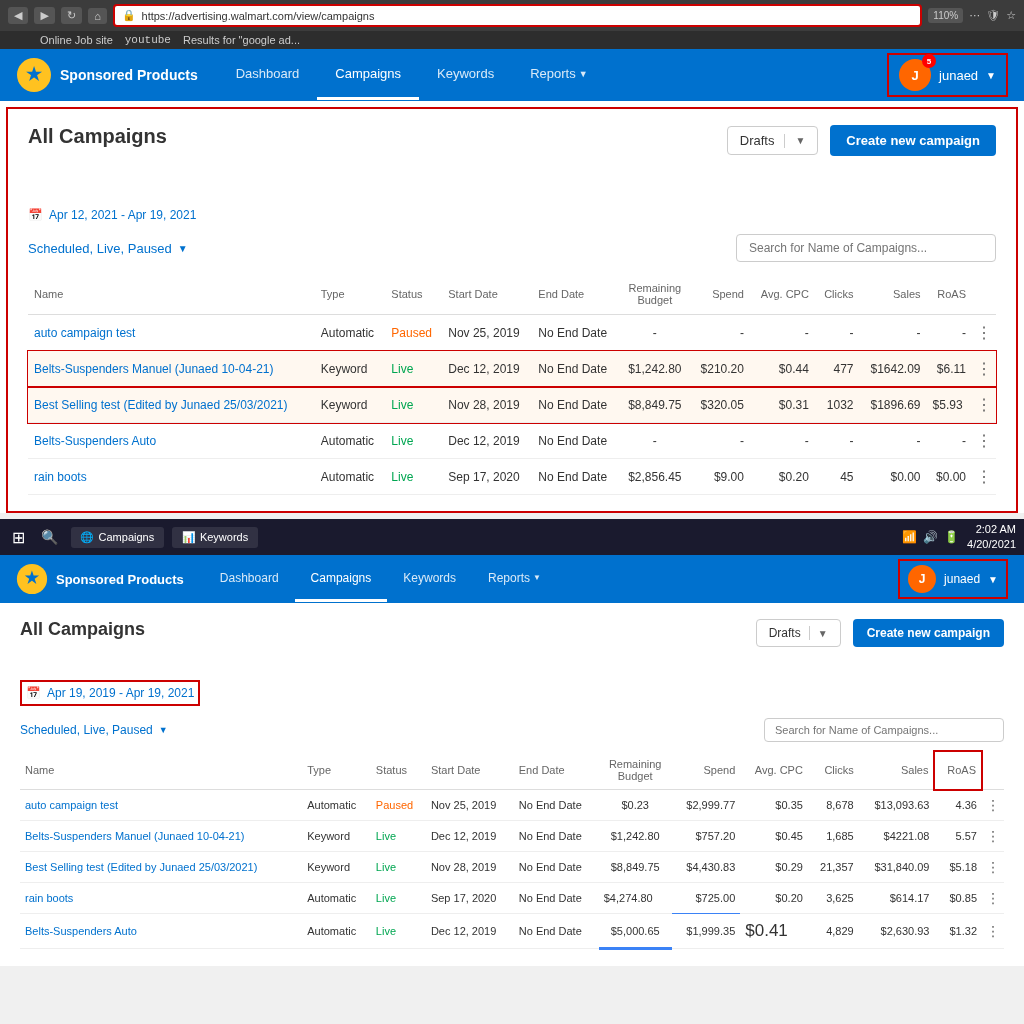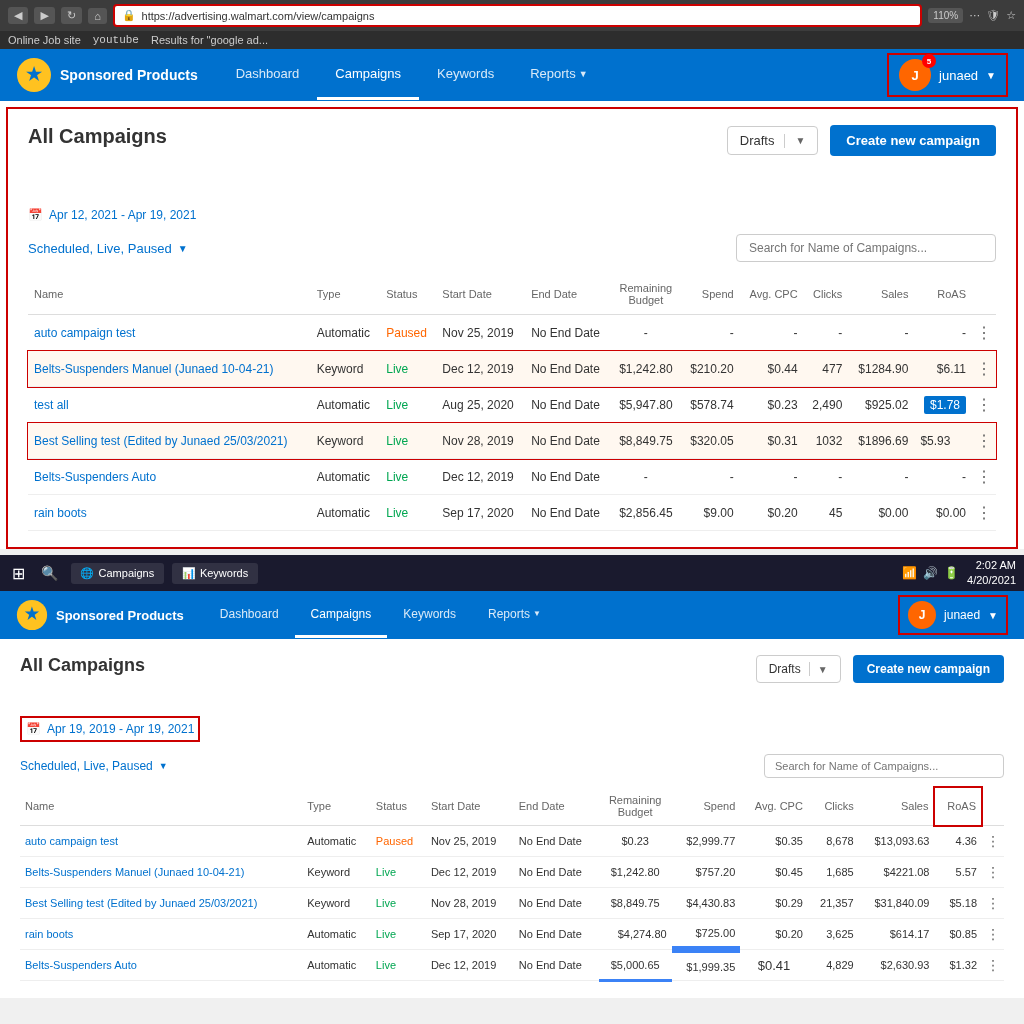--- a/index.html
+++ b/index.html
@@ -17,21 +17,21 @@
     <div style="flex:1; background:white; border:2px solid #cc0000; border-radius:4px; padding:3px 8px; font-size:11px; display:flex; align-items:center; gap:5px;">
       <span style="color:#666; font-size:11px;">🔒</span>
       <span style="color:#333; font-size:11px;">https://advertising.walmart.com/view/campaigns</span>
     </div>
     <span style="background:#555; color:#ccc; padding:2px 5px; border-radius:3px; font-size:10px;">110%</span>
     <span style="color:#ccc; font-size:11px;">⋯</span>
     <span style="color:#ccc; font-size:11px;">🛡</span>
     <span style="color:#ccc; font-size:11px;">☆</span>
   </div>
   <div style="background:#2d2d2d; padding:3px 8px; display:flex; gap:12px;">
-    <span style="color:#ccc; font-size:11px; cursor:pointer;">Online Job site</span>
+    <span style="color:#ccc; font-size:11px; cursor:pointer;margin-left:32px;">Online Job site</span>
     <span style="color:#ccc; font-size:11px; cursor:pointer;font-family:Liberation Mono, monospace;">youtube</span>
     <span style="color:#ccc; font-size:11px; cursor:pointer;">Results for "google ad...</span>
   </div>
 </div>
 
 <div style="background:white;">
 
   <nav style="background:#0071ce; display:flex; align-items:center; padding:0 16px; height:52px;">
     <div style="display:flex; align-items:center; gap:8px; margin-right:20px;">
       <svg width="36" height="36" viewBox="0 0 36 36">
@@ -121,36 +121,22 @@
           <tr style="background: rgb(255, 248, 240); outline: rgb(204, 0, 0) solid 1px;">
       <td style="padding:8px 6px; border-bottom:1px solid #eee; font-size:12px;"><a style="color:#0071ce; cursor:pointer; text-decoration:none;">Belts-Suspenders Manuel (Junaed 10-04-21)</a></td>
       <td style="padding:8px 6px; border-bottom:1px solid #eee; font-size:12px; color:#333;">Keyword</td>
       <td style="padding:8px 6px; border-bottom:1px solid #eee; font-size:12px; color:#00a651;">Live</td>
       <td style="padding:8px 6px; border-bottom:1px solid #eee; font-size:12px; color:#333;">Dec 12, 2019</td>
       <td style="padding:8px 6px; border-bottom:1px solid #eee; font-size:12px; color:#333;">No End Date</td>
       <td style="padding:8px 6px; border-bottom:1px solid #eee; font-size:12px; color:#333; text-align:center;">$1,242.80</td>
       <td style="padding:8px 6px; border-bottom:1px solid #eee; font-size:12px; color:#333; text-align:right;">$210.20</td>
       <td style="padding:8px 6px; border-bottom:1px solid #eee; font-size:12px; color:#333; text-align:right;">$0.44</td>
       <td style="padding:8px 6px; border-bottom:1px solid #eee; font-size:12px; color:#333; text-align:right;">477</td>
-      <td style="padding:8px 6px; border-bottom:1px solid #eee; font-size:12px; color:#333; text-align:right;">$1284.90</td>
+      <td style="padding:8px 6px; border-bottom:1px solid #eee; font-size:12px; color:#333; text-align:right;">$1642.09</td>
       <td style="padding:8px 6px; border-bottom:1px solid #eee; font-size:12px; color:#333; text-align:right;">$6.11</td>
-      <td style="padding:8px 4px; border-bottom:1px solid #eee; font-size:16px; color:#666; cursor:pointer; text-align:right;">⋮</td>
-    </tr>
-          <tr>
-      <td style="padding:8px 6px; border-bottom:1px solid #eee; font-size:12px;"><a style="color:#0071ce; cursor:pointer; text-decoration:none;">test all</a></td>
-      <td style="padding:8px 6px; border-bottom:1px solid #eee; font-size:12px; color:#333;">Automatic</td>
-      <td style="padding:8px 6px; border-bottom:1px solid #eee; font-size:12px; color:#00a651;">Live</td>
-      <td style="padding:8px 6px; border-bottom:1px solid #eee; font-size:12px; color:#333;">Aug 25, 2020</td>
-      <td style="padding:8px 6px; border-bottom:1px solid #eee; font-size:12px; color:#333;">No End Date</td>
-      <td style="padding:8px 6px; border-bottom:1px solid #eee; font-size:12px; color:#333; text-align:center;">$5,947.80</td>
-      <td style="padding:8px 6px; border-bottom:1px solid #eee; font-size:12px; color:#333; text-align:right;">$578.74</td>
-      <td style="padding:8px 6px; border-bottom:1px solid #eee; font-size:12px; color:#333; text-align:right;">$0.23</td>
-      <td style="padding:8px 6px; border-bottom:1px solid #eee; font-size:12px; color:#333; text-align:right;">2,490</td>
-      <td style="padding:8px 6px; border-bottom:1px solid #eee; font-size:12px; color:#333; text-align:right;">$925.02</td>
-      <td style="padding:8px 6px; border-bottom:1px solid #eee; font-size:12px; color:#333; text-align:right;"><span style="background:#0071ce; color:white; padding:2px 6px; border-radius:2px;">$1.78</span></td>
       <td style="padding:8px 4px; border-bottom:1px solid #eee; font-size:16px; color:#666; cursor:pointer; text-align:right;">⋮</td>
     </tr>
           <tr style="background: rgb(255, 248, 240); outline: rgb(204, 0, 0) solid 1px;">
       <td style="padding:8px 6px; border-bottom:1px solid #eee; font-size:12px;"><a style="color:#0071ce; cursor:pointer; text-decoration:none;">Best Selling test (Edited by Junaed 25/03/2021)</a></td>
       <td style="padding:8px 6px; border-bottom:1px solid #eee; font-size:12px; color:#333;">Keyword</td>
       <td style="padding:8px 6px; border-bottom:1px solid #eee; font-size:12px; color:#00a651;">Live</td>
       <td style="padding:8px 6px; border-bottom:1px solid #eee; font-size:12px; color:#333;">Nov 28, 2019</td>
       <td style="padding:8px 6px; border-bottom:1px solid #eee; font-size:12px; color:#333;">No End Date</td>
       <td style="padding:8px 6px; border-bottom:1px solid #eee; font-size:12px; color:#333; text-align:center;">$8,849.75</td>
       <td style="padding:8px 6px; border-bottom:1px solid #eee; font-size:12px; color:#333; text-align:right;">$320.05</td>
@@ -329,37 +315,37 @@
       <td style="padding:7px 5px; border-bottom:1px solid #eee; font-size:11px; color:#333; text-align:right;">$31,840.09</td>
       <td style="padding:7px 5px; border-bottom:1px solid #eee; font-size:11px; color:#333; text-align:right;">$5.18</td>
       <td style="padding:7px 4px; border-bottom:1px solid #eee; font-size:14px; color:#666; cursor:pointer; text-align:right;">⋮</td>
     </tr>
           <tr>
       <td style="padding:7px 5px; border-bottom:1px solid #eee; font-size:11px;"><a style="color:#0071ce; cursor:pointer; text-decoration:none;">rain boots</a></td>
       <td style="padding:7px 5px; border-bottom:1px solid #eee; font-size:11px; color:#333;">Automatic</td>
       <td style="padding:7px 5px; border-bottom:1px solid #eee; font-size:11px; color:#00a651;">Live</td>
       <td style="padding:7px 5px; border-bottom:1px solid #eee; font-size:11px; color:#333;">Sep 17, 2020</td>
       <td style="padding:7px 5px; border-bottom:1px solid #eee; font-size:11px; color:#333;">No End Date</td>
-      <td style="padding:8px 5px; border-bottom:1px solid #eee; font-size:11px; color:#333; text-align:right;">$4,274.80</td>
-      <td style="padding:7px 5px; border-bottom:7px solid #3b82f6; font-size:11px; color:#333; text-align:right;">$725.00</td>
+      <td style="padding:8px 5px; border-bottom:1px solid #eee; font-size:11px; color:#333; text-align:left;">$4,274.80</td>
+      <td style="padding:7px 5px; border-bottom:1px solid #3b82f6; font-size:11px; color:#333; text-align:right;">$725.00</td>
       <td style="padding:7px 5px; border-bottom:1px solid #eee; font-size:11px; color:#333; text-align:right;">$0.20</td>
       <td style="padding:7px 5px; border-bottom:1px solid #eee; font-size:11px; color:#333; text-align:right;">3,625</td>
       <td style="padding:7px 5px; border-bottom:1px solid #eee; font-size:11px; color:#333; text-align:right;">$614.17</td>
       <td style="padding:7px 5px; border-bottom:1px solid #eee; font-size:11px; color:#333; text-align:right;">$0.85</td>
       <td style="padding:7px 4px; border-bottom:1px solid #eee; font-size:14px; color:#666; cursor:pointer; text-align:right;">⋮</td>
     </tr>
           <tr>
       <td style="padding:7px 5px; border-bottom:1px solid #eee; font-size:11px;"><a style="color:#0071ce; cursor:pointer; text-decoration:none;">Belts-Suspenders Auto</a></td>
       <td style="padding:7px 5px; border-bottom:1px solid #eee; font-size:11px; color:#333;">Automatic</td>
       <td style="padding:7px 5px; border-bottom:1px solid #eee; font-size:11px; color:#00a651;">Live</td>
       <td style="padding:7px 5px; border-bottom:1px solid #eee; font-size:11px; color:#333;">Dec 12, 2019</td>
       <td style="padding:7px 5px; border-bottom:1px solid #eee; font-size:11px; color:#333;">No End Date</td>
       <td style="padding:7px 5px; border-bottom:3px solid #3b82f6; font-size:11px; color:#333; text-align:center;">$5,000.65</td>
       <td style="padding:7px 5px; border-bottom:1px solid #eee; font-size:11px; color:#333; text-align:right;">$1,999.35</td>
-      <td style="padding:7px 5px; border-bottom:1px solid #eee; font-size:13px; color:#333; text-align:center;">$0.41</td>
+      <td style="padding:7px 5px; border-bottom:1px solid #eee; font-size:17px; color:#333; text-align:left;">$0.41</td>
       <td style="padding:7px 5px; border-bottom:1px solid #eee; font-size:11px; color:#333; text-align:right;">4,829</td>
       <td style="padding:7px 5px; border-bottom:1px solid #eee; font-size:11px; color:#333; text-align:right;">$2,630.93</td>
       <td style="padding:7px 5px; border-bottom:1px solid #eee; font-size:11px; color:#333; text-align:right;">$1.32</td>
       <td style="padding:7px 4px; border-bottom:1px solid #eee; font-size:14px; color:#666; cursor:pointer; text-align:right;">⋮</td>
     </tr>
         </tbody>
     </table>
   </div>
 </div>
 

